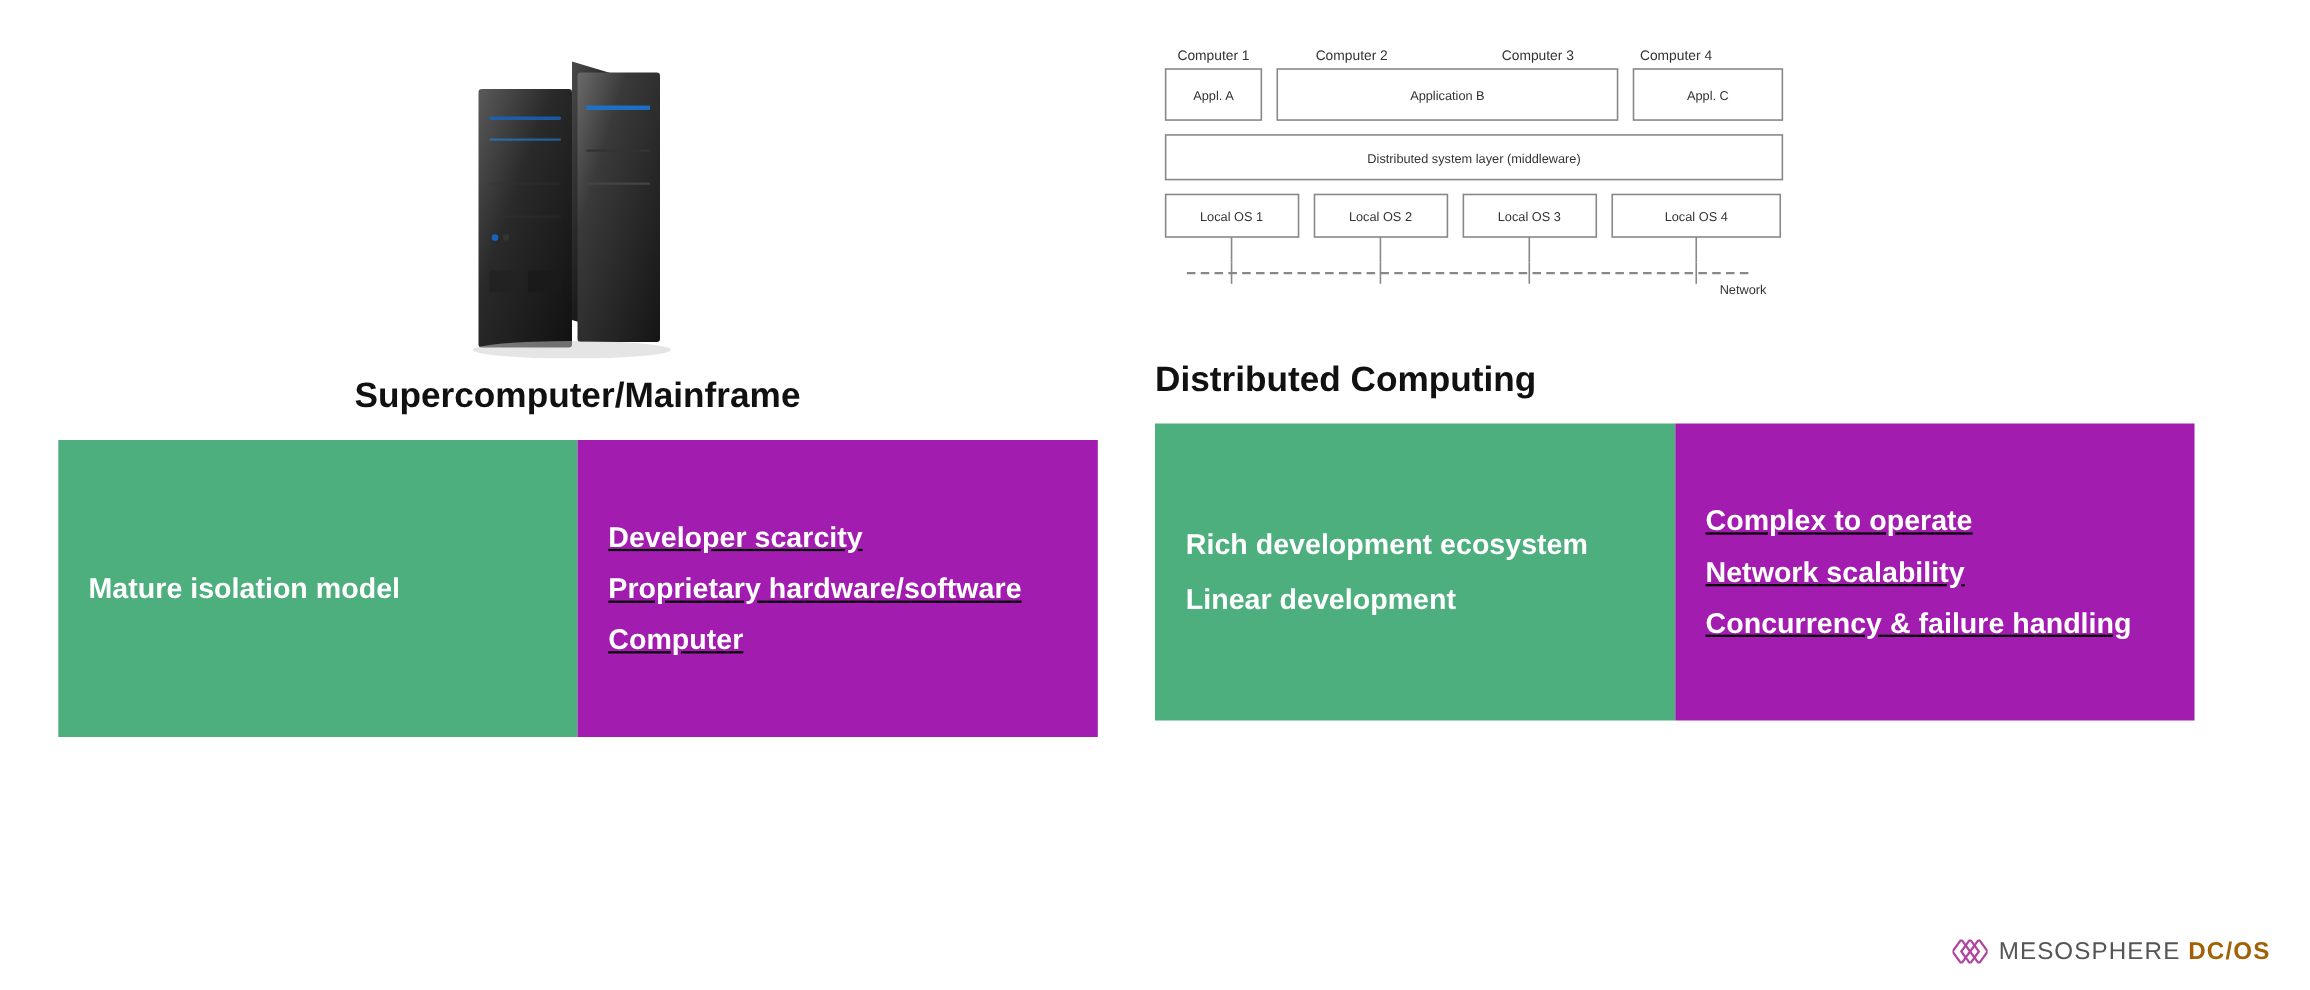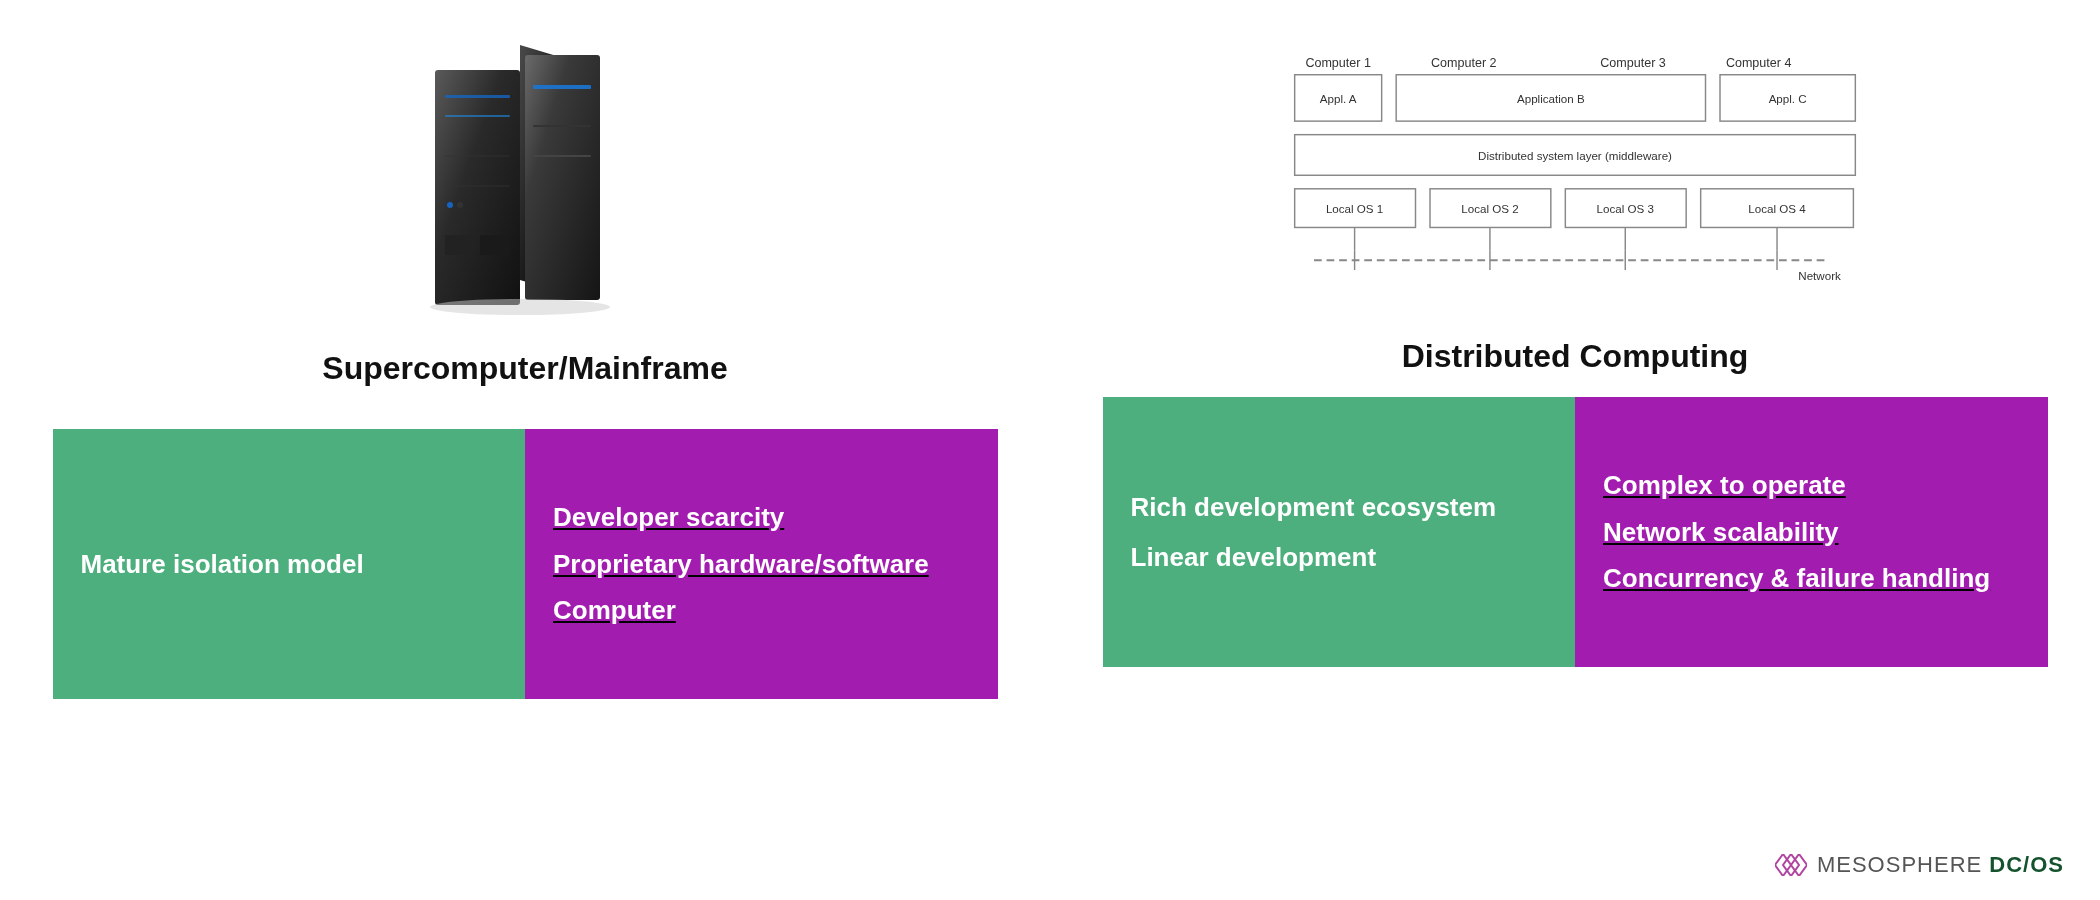--- a/index.html
+++ b/index.html
@@ -18,31 +18,30 @@
       height: 100%;
       padding: 0;
     }
 
     
     .left-section {
       width: 50%;
       display: flex;
       flex-direction: column;
       align-items: center;
-      padding-top: 20px;
-      gap: 20px;
+      padding-top: 31px;
     }
 
     
     .right-section {
       width: 50%;
       display: flex;
       flex-direction: column;
-      align-items: center;
-      padding-top: 28px;
+      align-items: flex-start;
+      padding-top: 16px;
     }
 
     .image-area {
       height: 310px;
       display: flex;
       align-items: center;
       justify-content: center;
     }
 
     
@@ -112,21 +111,21 @@
     }
 
     .logo-text {
       font-size: 22px;
       color: #555;
       letter-spacing: 1px;
     }
 
     .logo-text span {
       font-weight: 900;
-      color: #14532d;
+      color: #a16207;
     }
   </style>
 </head>
 <body>
 
 <div class="main-container">
 
   <div class="left-section">
     <div class="image-area">
 

